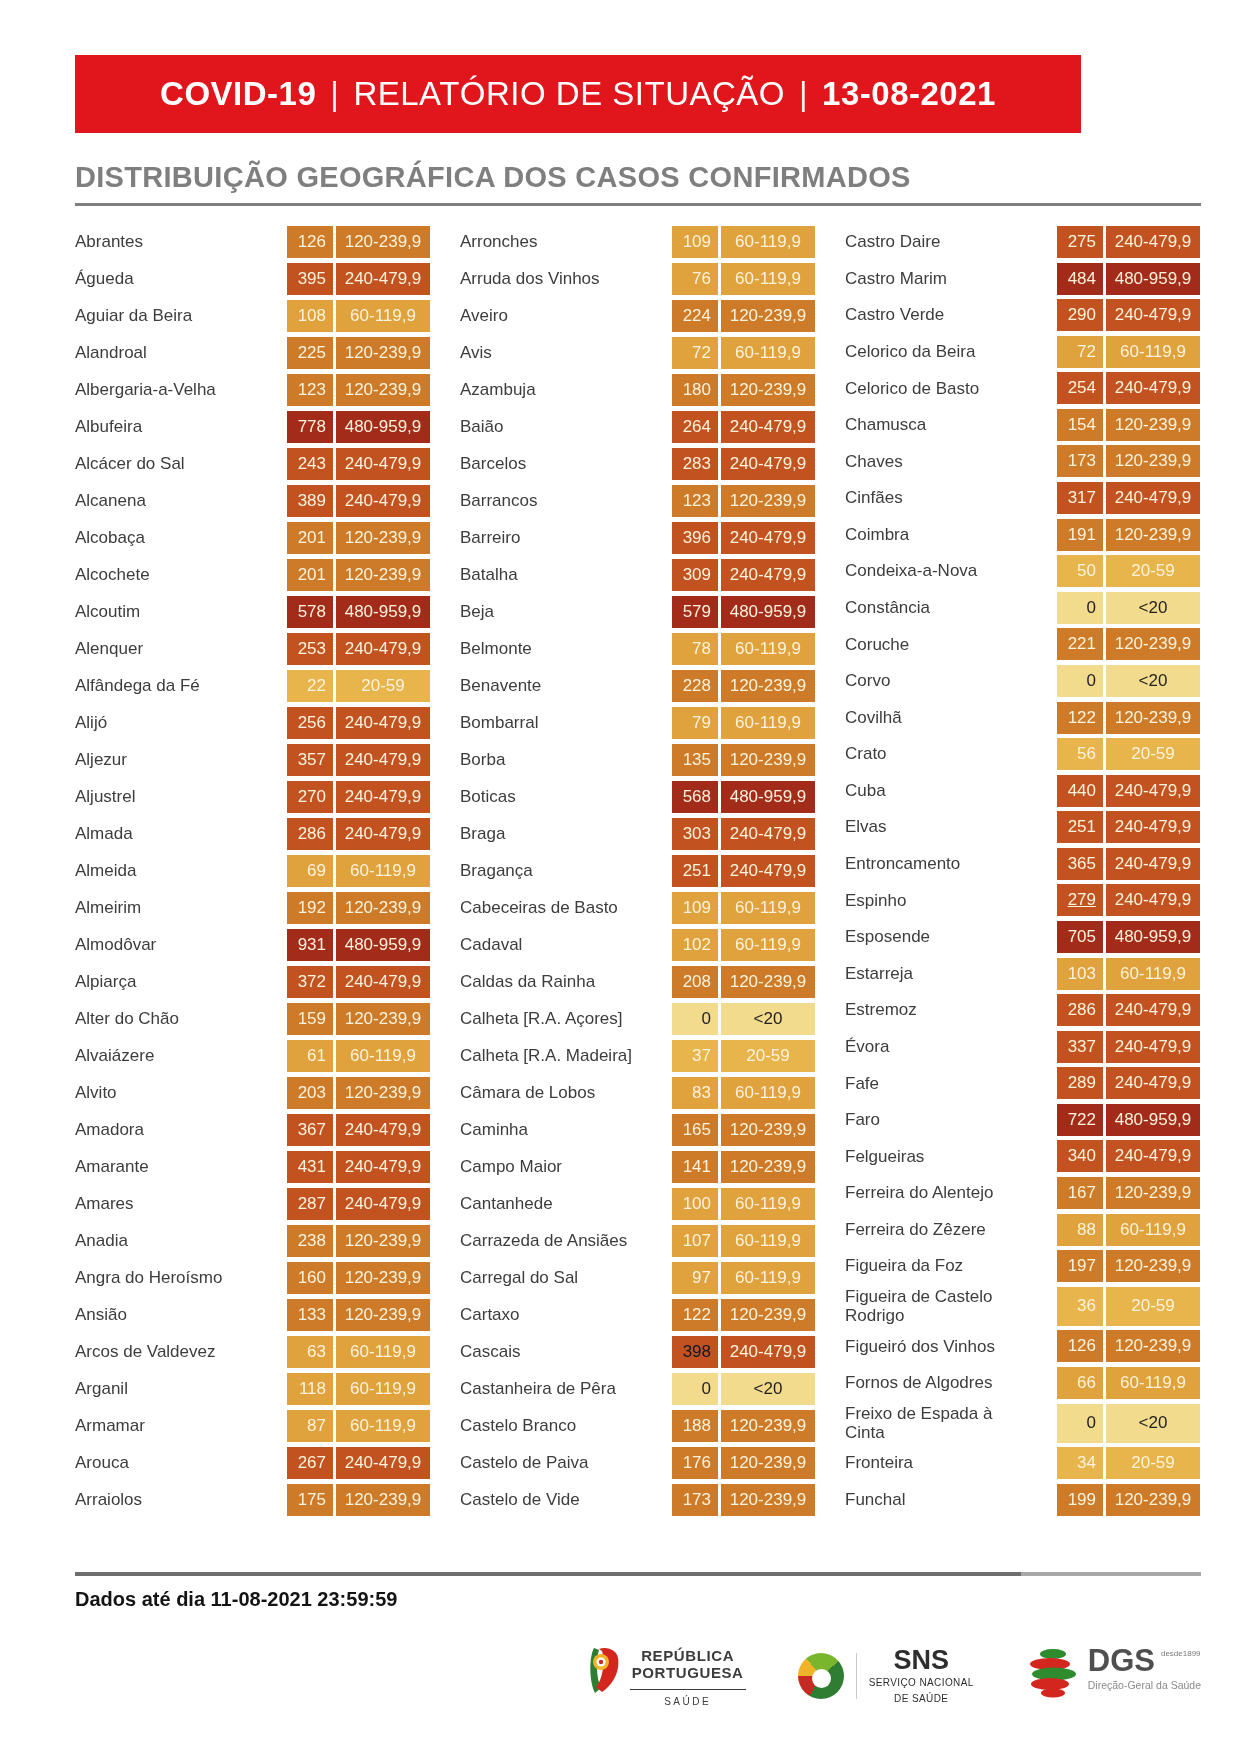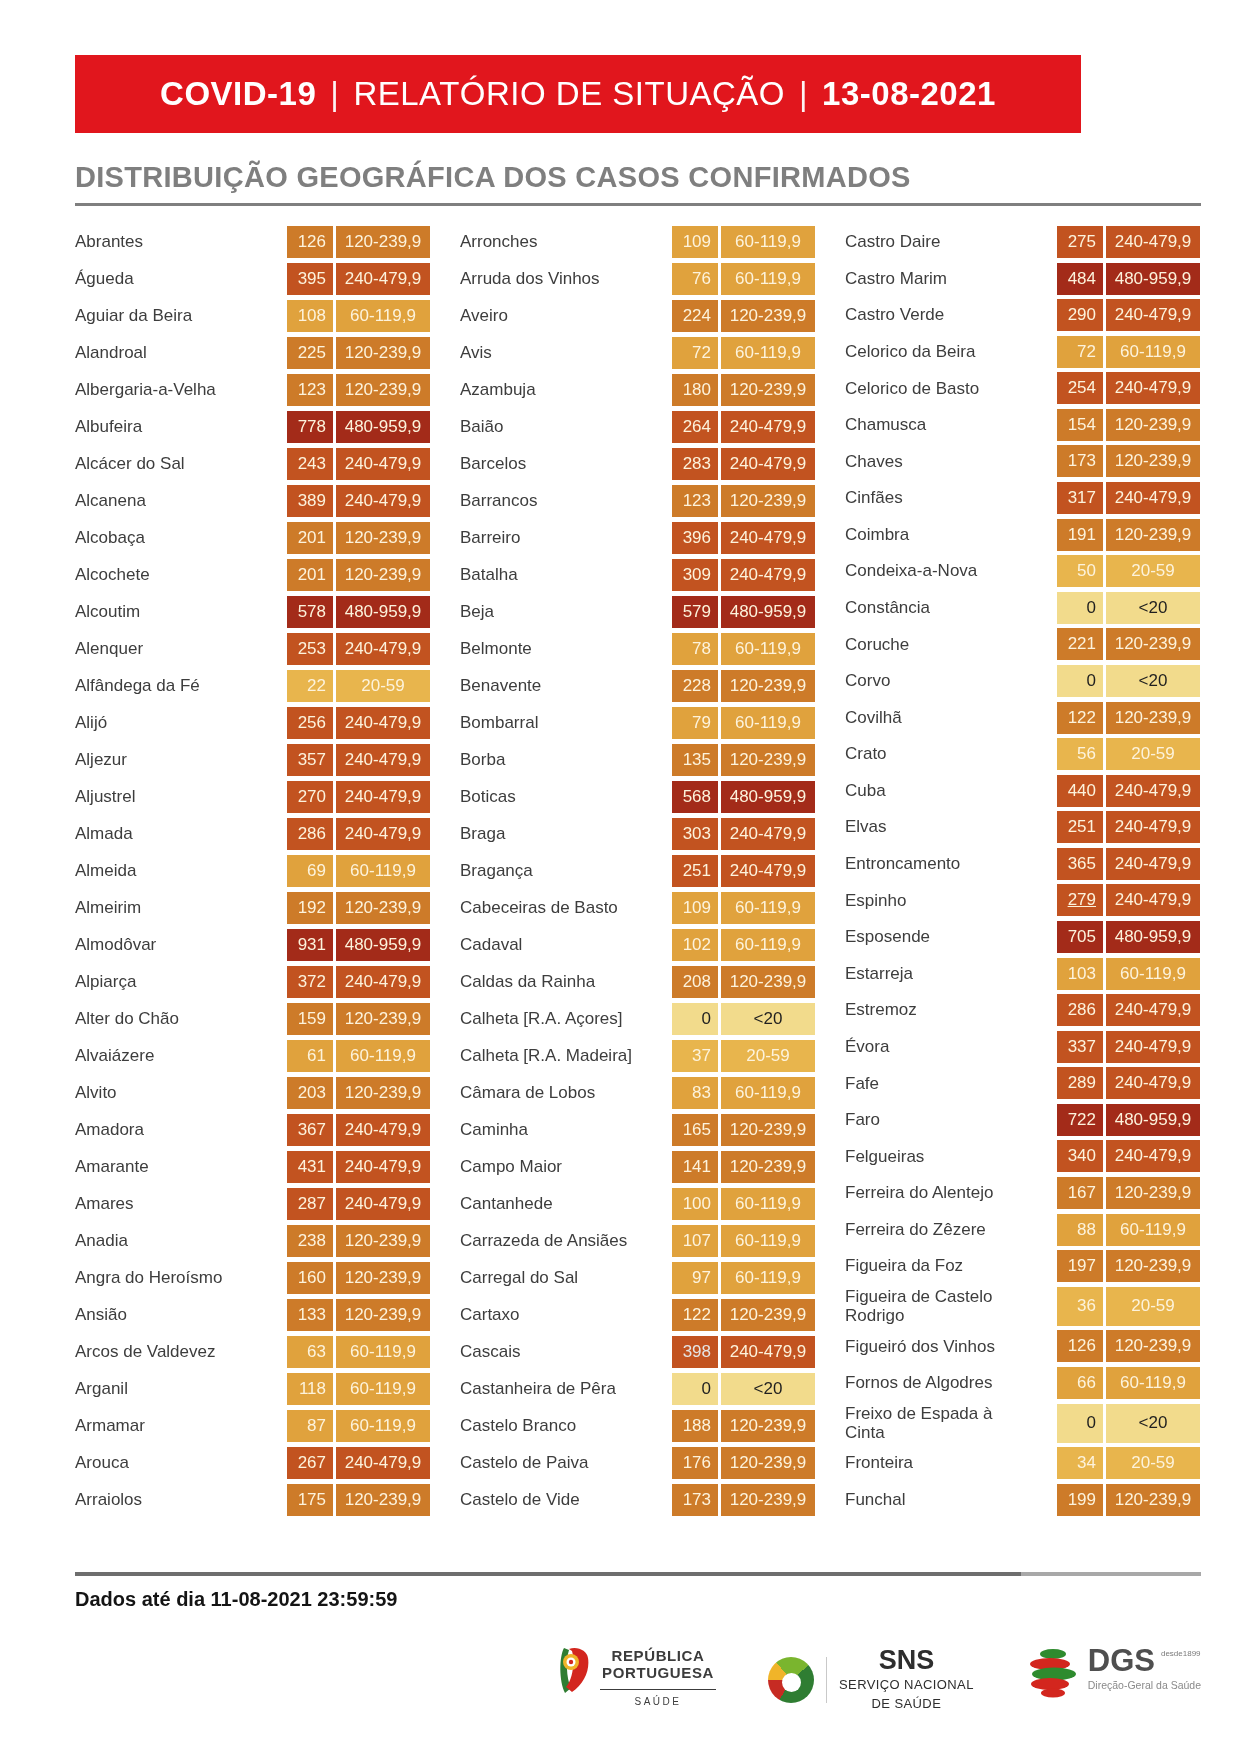--- a/index.html
+++ b/index.html
@@ -44,21 +44,21 @@
   .rp-sub{font-size:10px;color:#3c3c3c;letter-spacing:2.5px;}
 
   
   .logo-sns{display:flex;align-items:center;gap:12px;}
   .sns-circle{width:46px;height:46px;border-radius:50%;position:relative;
       background:conic-gradient(from 210deg,#c62b23 0 60deg,#f0b429 60deg 110deg,#7ab52e 110deg 200deg,#2f7d32 200deg 360deg);}
   .sns-circle::after{content:"";position:absolute;left:14px;top:16px;width:19px;height:19px;border-radius:50%;background:#fff;}
   .sns-divider{width:1px;height:46px;background:#c9c9c9;}
   .sns-text{display:flex;flex-direction:column;}
   .sns-acronym{font-size:27px;font-weight:bold;color:#2e2e2e;line-height:1;}
-  .sns-sub{font-size:13px;color:#2e2e2e;letter-spacing:.4px;line-height:1.25;margin-top:3px;}
+  .sns-sub{font-size:10px;color:#2e2e2e;letter-spacing:.4px;line-height:1.25;margin-top:3px;}
 
   
   .logo-dgs{display:flex;align-items:flex-start;gap:10px;}
   .dgs-text{display:flex;flex-direction:column;}
   .dgs-toprow{display:flex;align-items:flex-start;gap:6px;}
   .dgs-acronym{font-size:31px;font-weight:bold;color:#4f4f4f;line-height:.9;}
   .dgs-since{display:flex;flex-direction:row;font-size:8px;color:#7a7a7a;line-height:1.2;margin-top:2px;}
   .dgs-sub{font-size:10.5px;color:#8a8a8a;margin-top:4px;}
 </style>
 </head>
@@ -531,21 +531,21 @@
   <div class="row">
     <div class="mname">Cartaxo</div>
     <div class="spacer"></div>
     <div class="mval" style="background: rgb(205, 123, 41); color: rgb(253, 243, 220);">122</div>
     <div class="mgrp" style="background: rgb(205, 123, 41); color: rgb(253, 243, 220);">120-239,9</div>
   </div>
 
   <div class="row">
     <div class="mname">Cascais</div>
     <div class="spacer"></div>
-    <div class="mval" style="background: rgb(194, 83, 32); color: #e5e5e5;">398</div>
+    <div class="mval" style="background: rgb(194, 83, 32); color: #0f172a;">398</div>
     <div class="mgrp" style="background: rgb(194, 83, 32); color: rgb(253, 243, 220);">240-479,9</div>
   </div>
 
   <div class="row">
     <div class="mname">Castanheira de Pêra</div>
     <div class="spacer"></div>
     <div class="mval" style="background: rgb(242, 219, 140); color: rgb(31, 31, 31);">0</div>
     <div class="mgrp" style="background: rgb(242, 219, 140); color: rgb(31, 31, 31);">&lt;20</div>
   </div>
 

